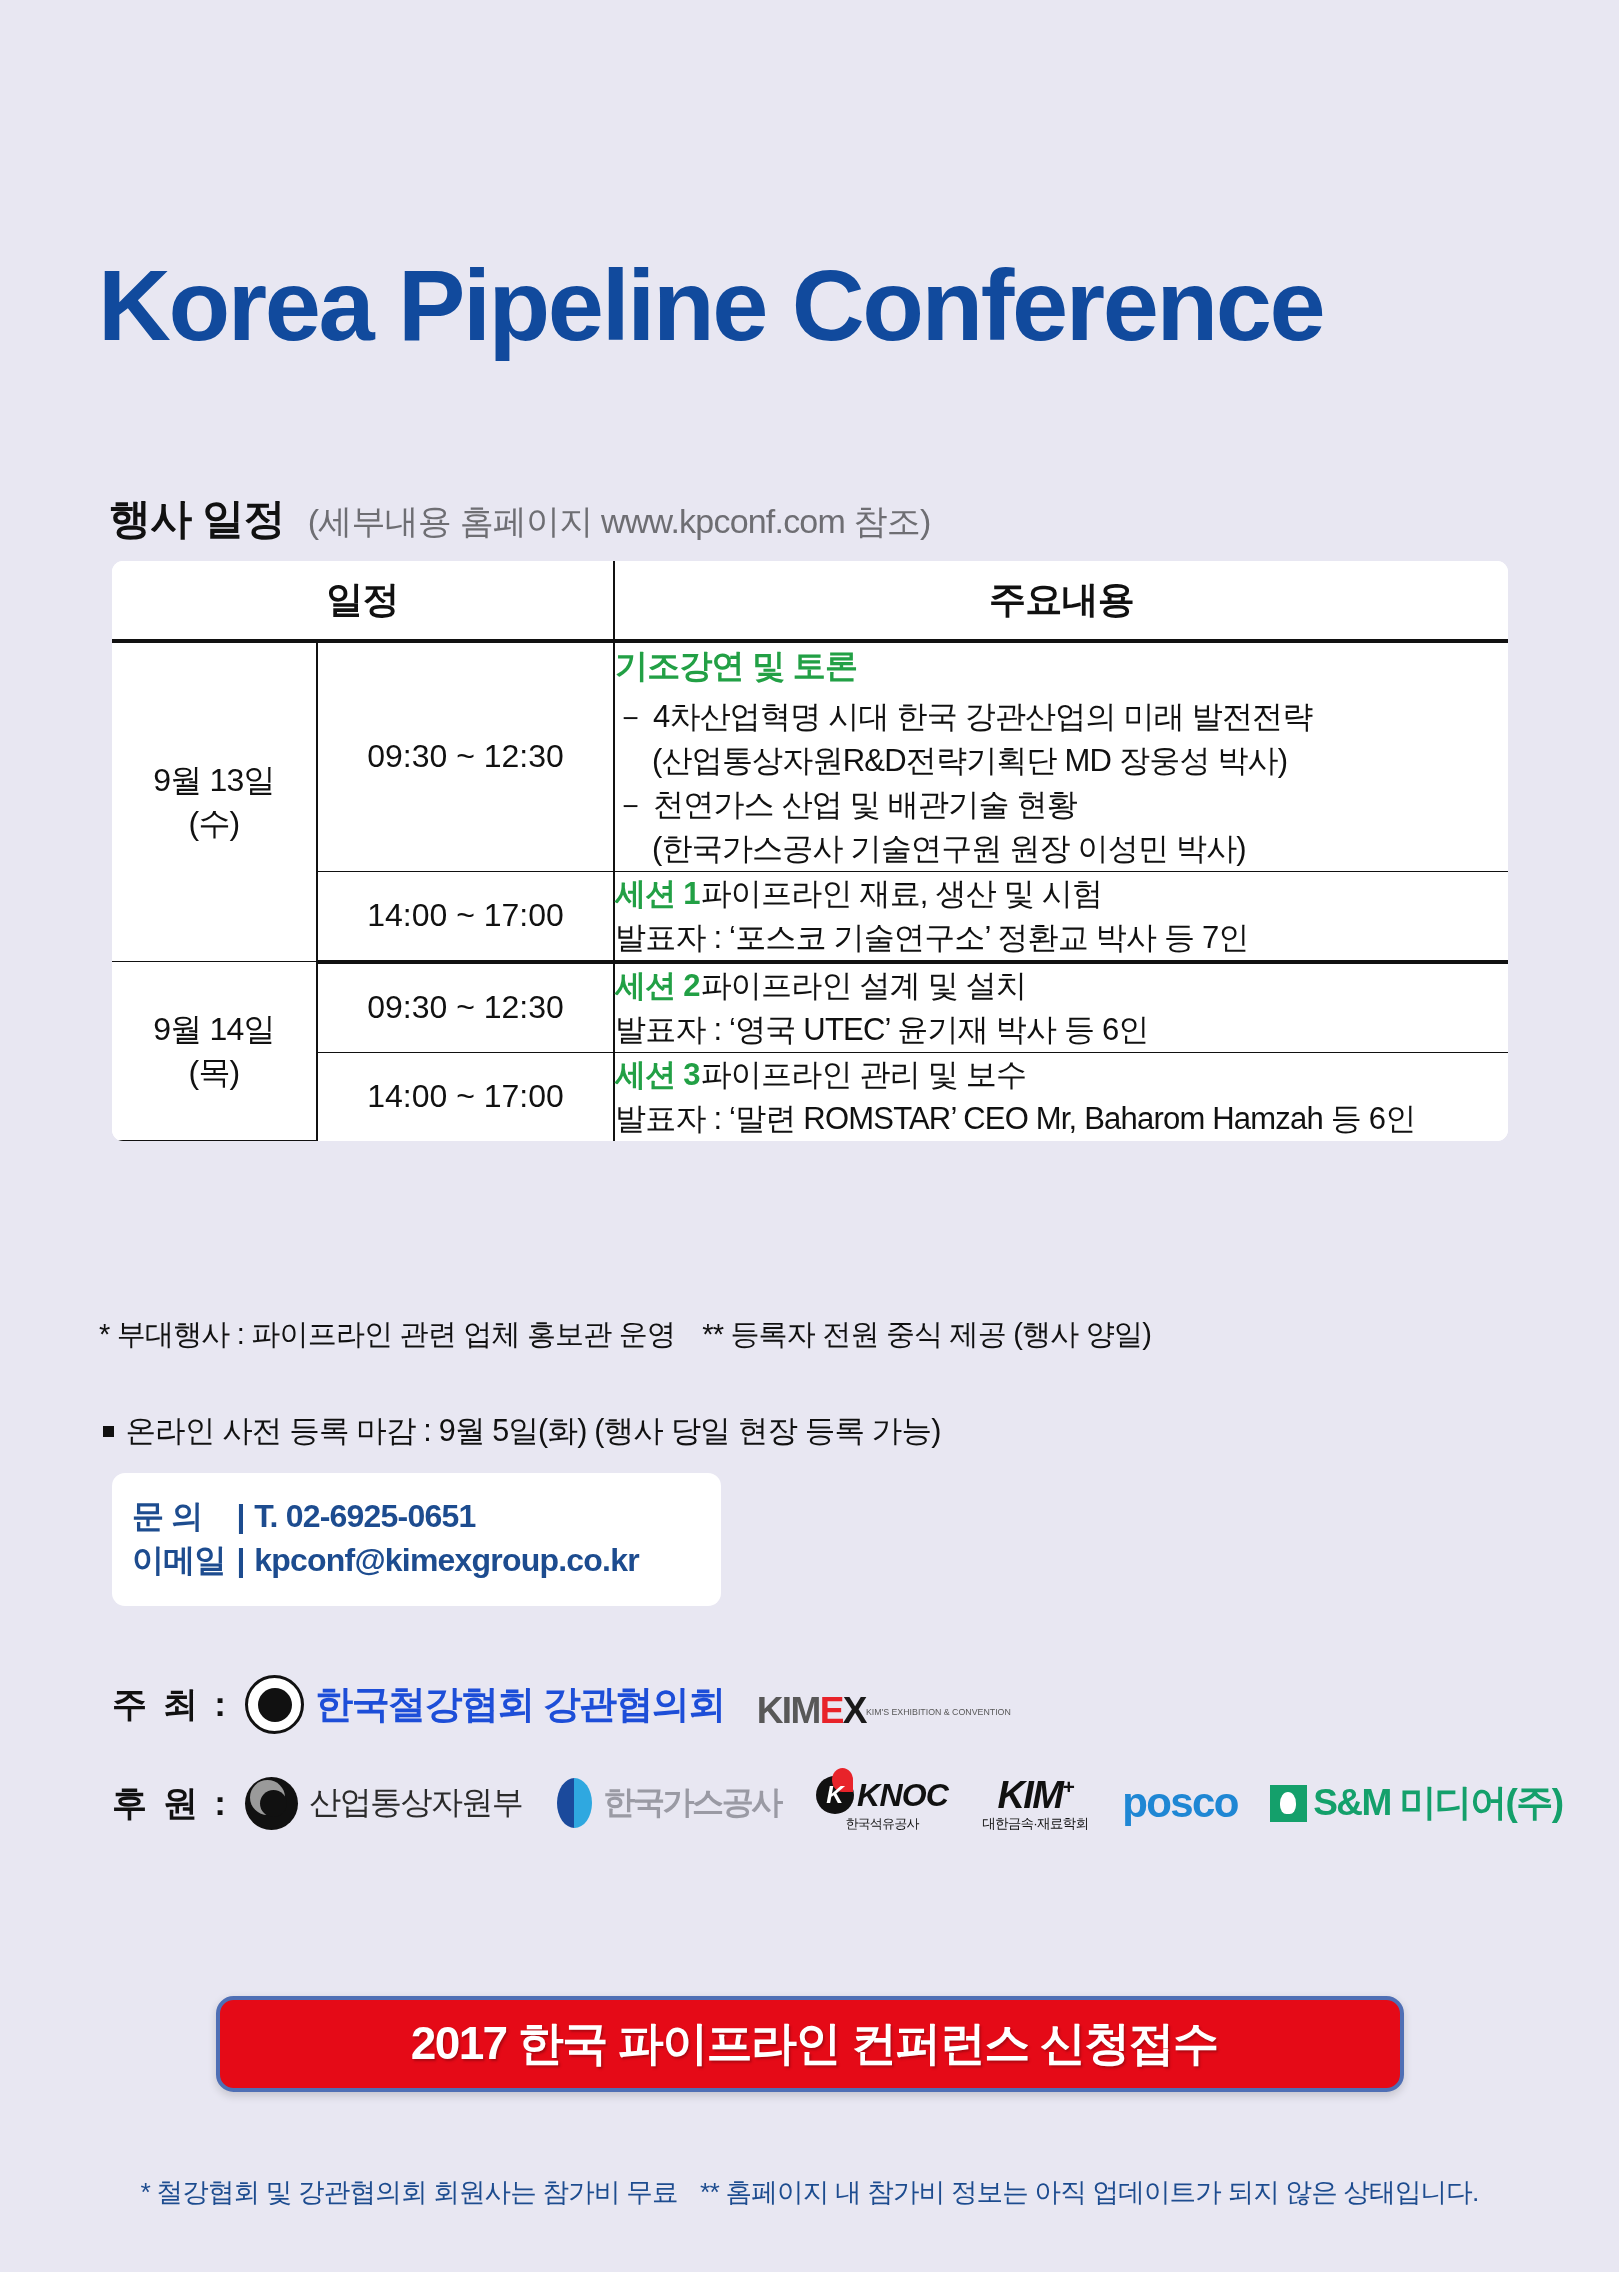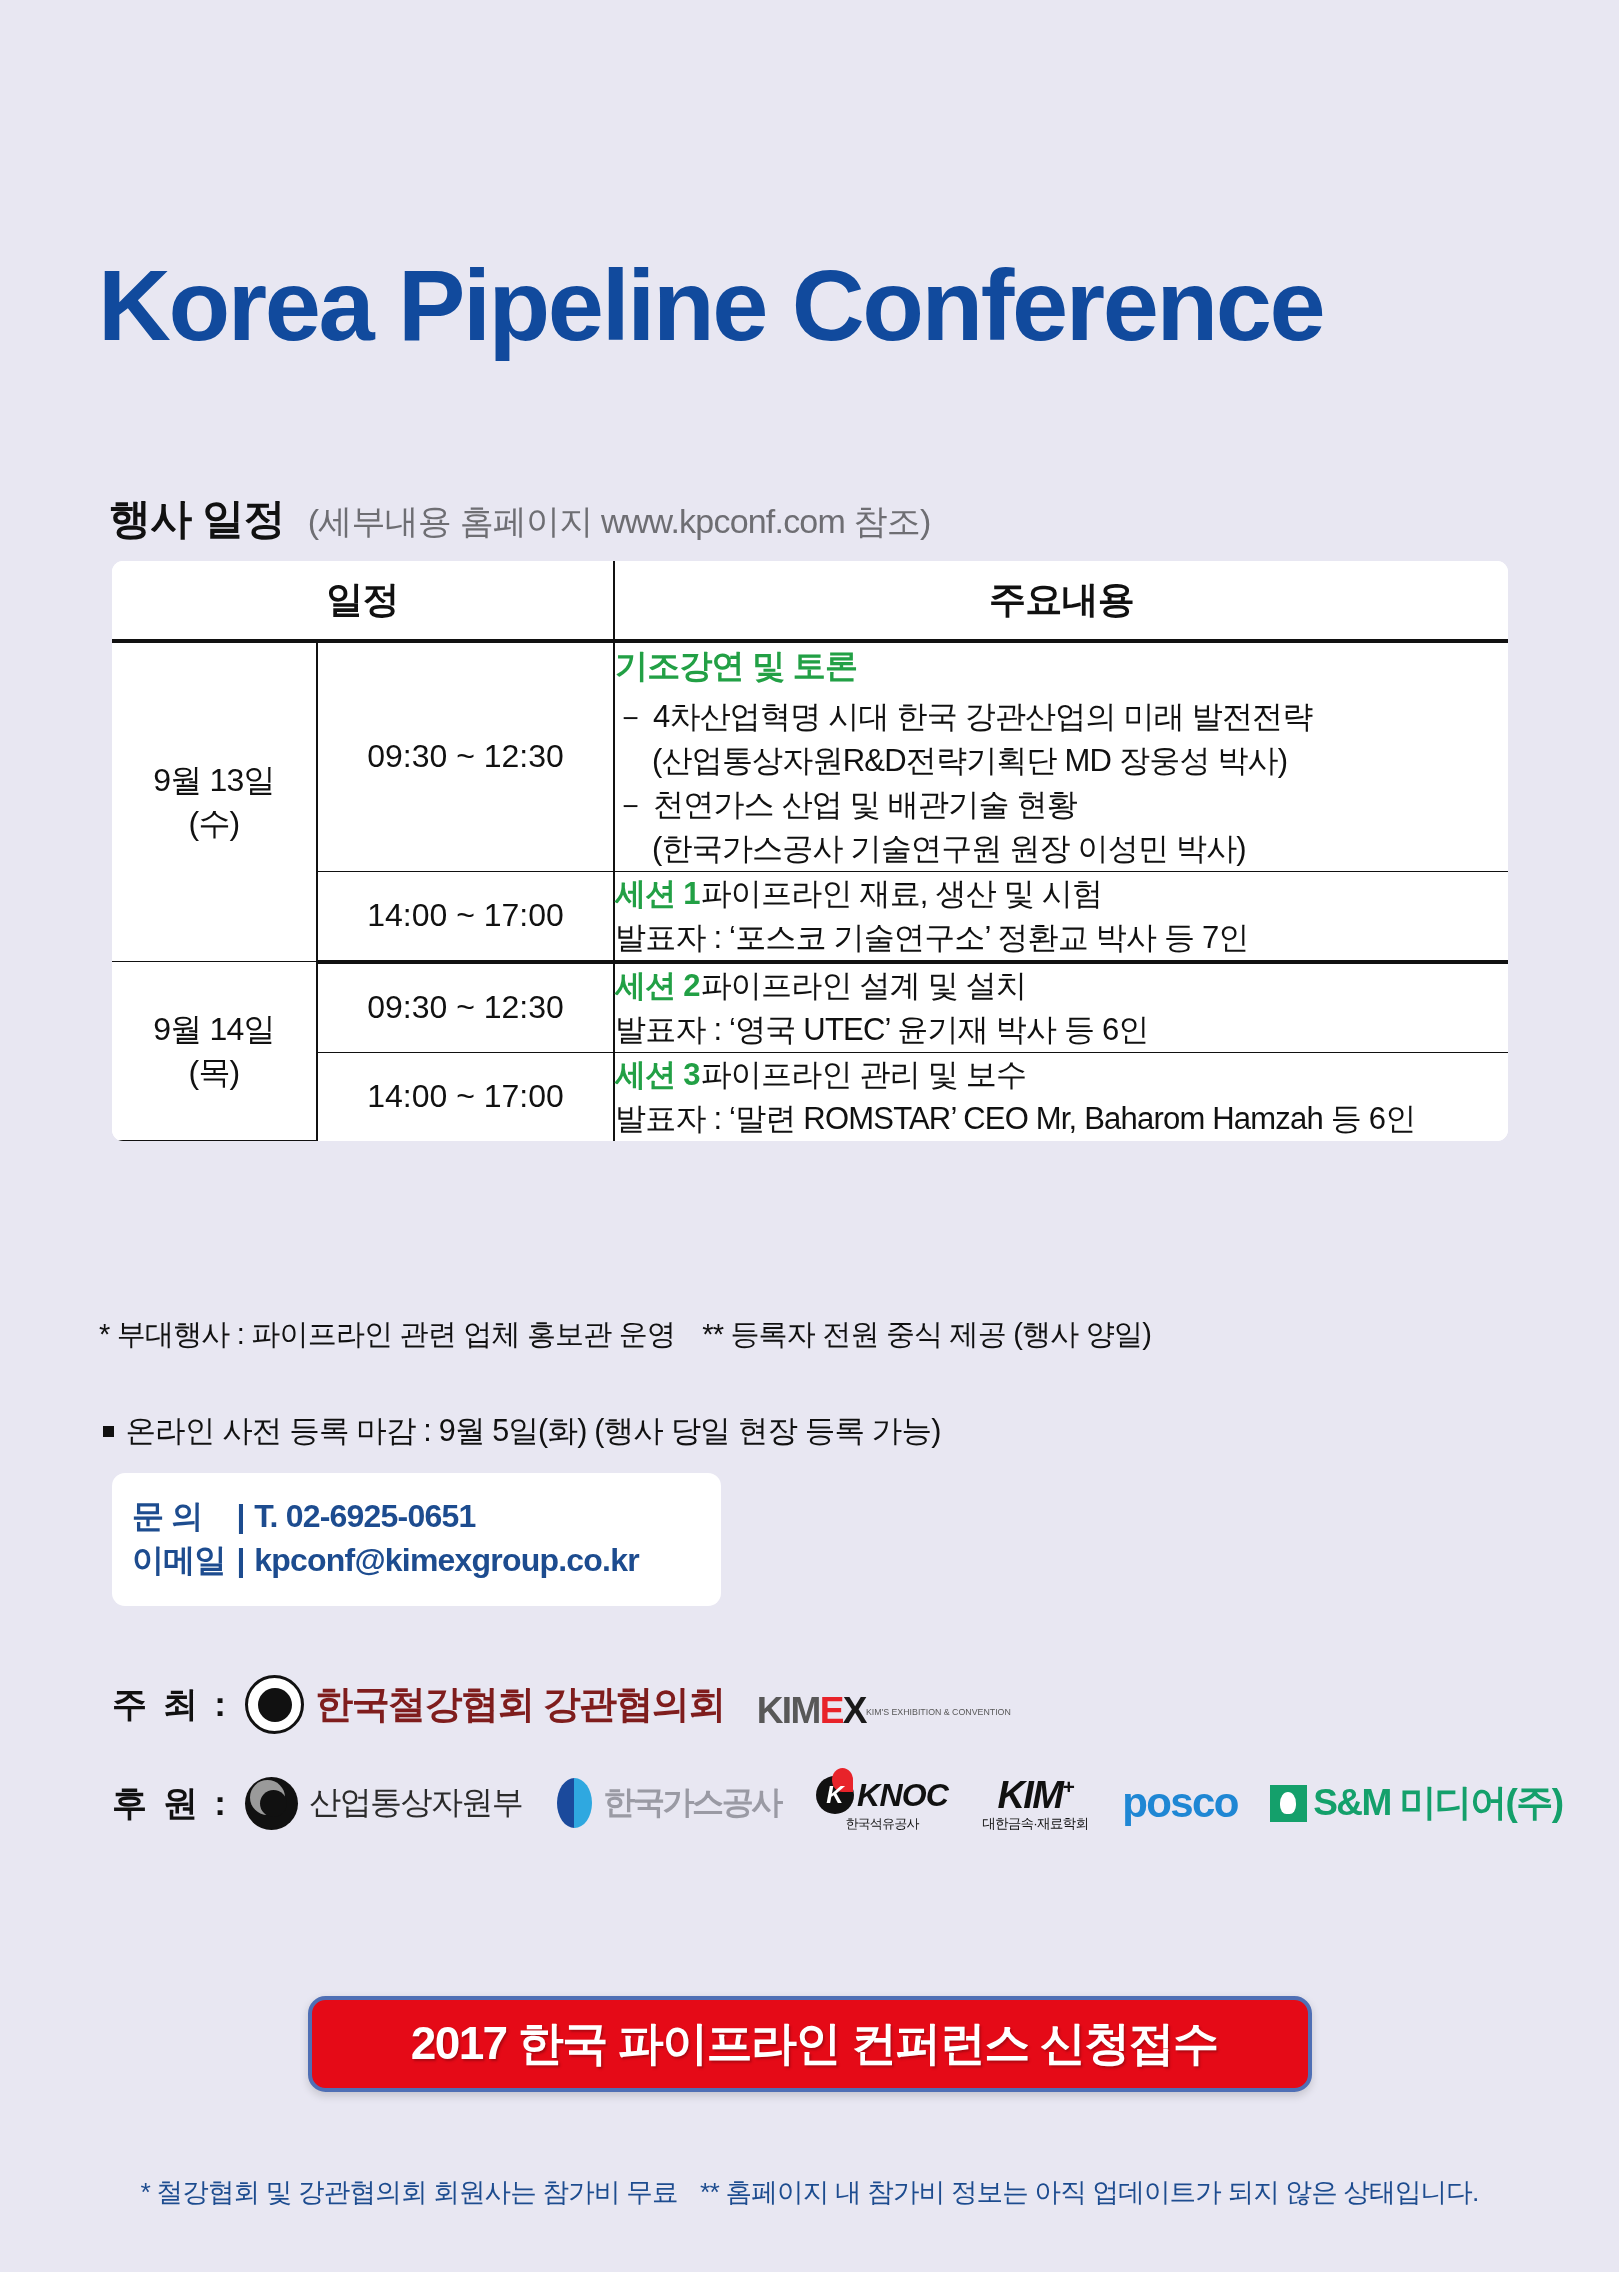--- a/index.html
+++ b/index.html
@@ -249,21 +249,21 @@
     content: "";
     position: absolute;
     left: 9.6px; top: 9.6px;
     width: 34px; height: 34px;
     border-radius: 50%;
     background: #111111;
   }
   .kosa-text {
     font-size: 38px;
     font-weight: 700;
-    color: #7f1d1d;
+    color: #1d4ed8;
     letter-spacing: -1.6px;
     margin-right: 32px;
   }
 
   
   .kimex {
     display: flex;
     flex-direction: row;
     align-items: center;
     line-height: 1;
@@ -442,21 +442,21 @@
     color: #14a06b;
     letter-spacing: -1.6px;
   }
 
   
   .cta {
     position: absolute;
     left: 50%;
     transform: translateX(-50%);
     top: 1996px;
-    width: 1004px;
+    width: 1188px;
     height: 96px;
     background: #e50a17;
     border: 4px solid #4f6fb5;
     border-radius: 17.6px;
     display: flex;
     align-items: center;
     justify-content: center;
     box-shadow: 0 3.2px 8px rgba(0,0,0,0.15);
     padding-left: 9px;
   }

